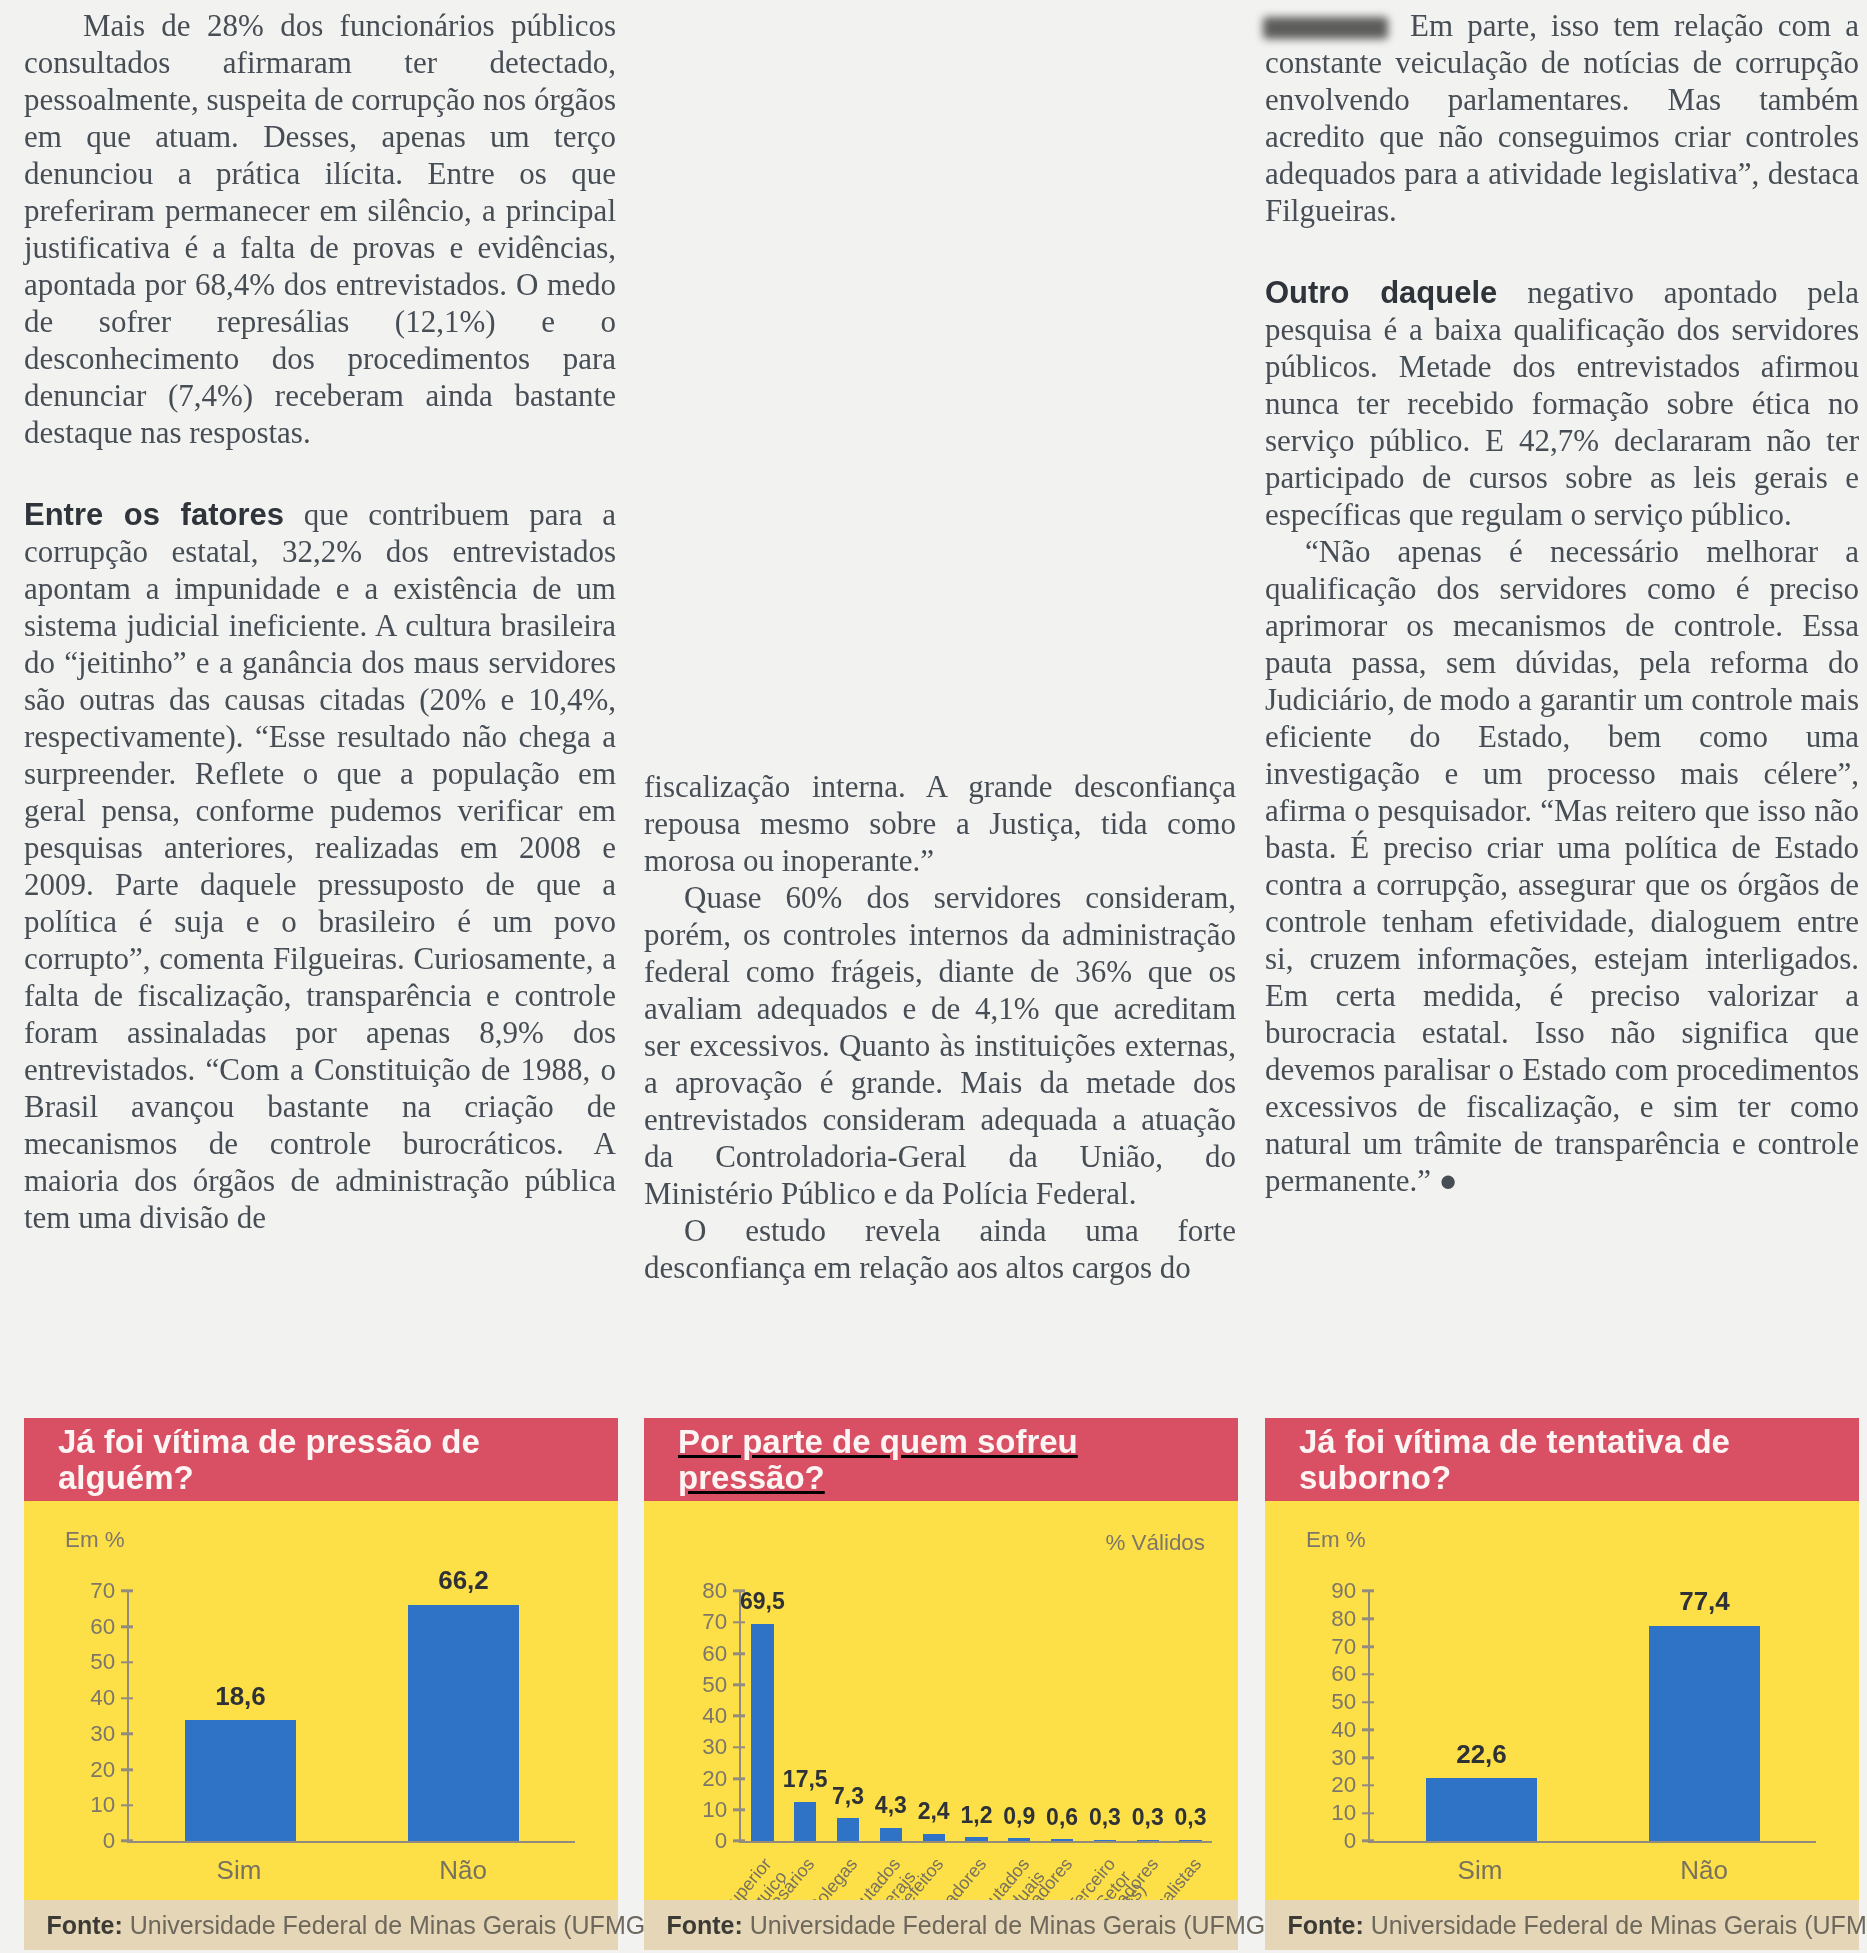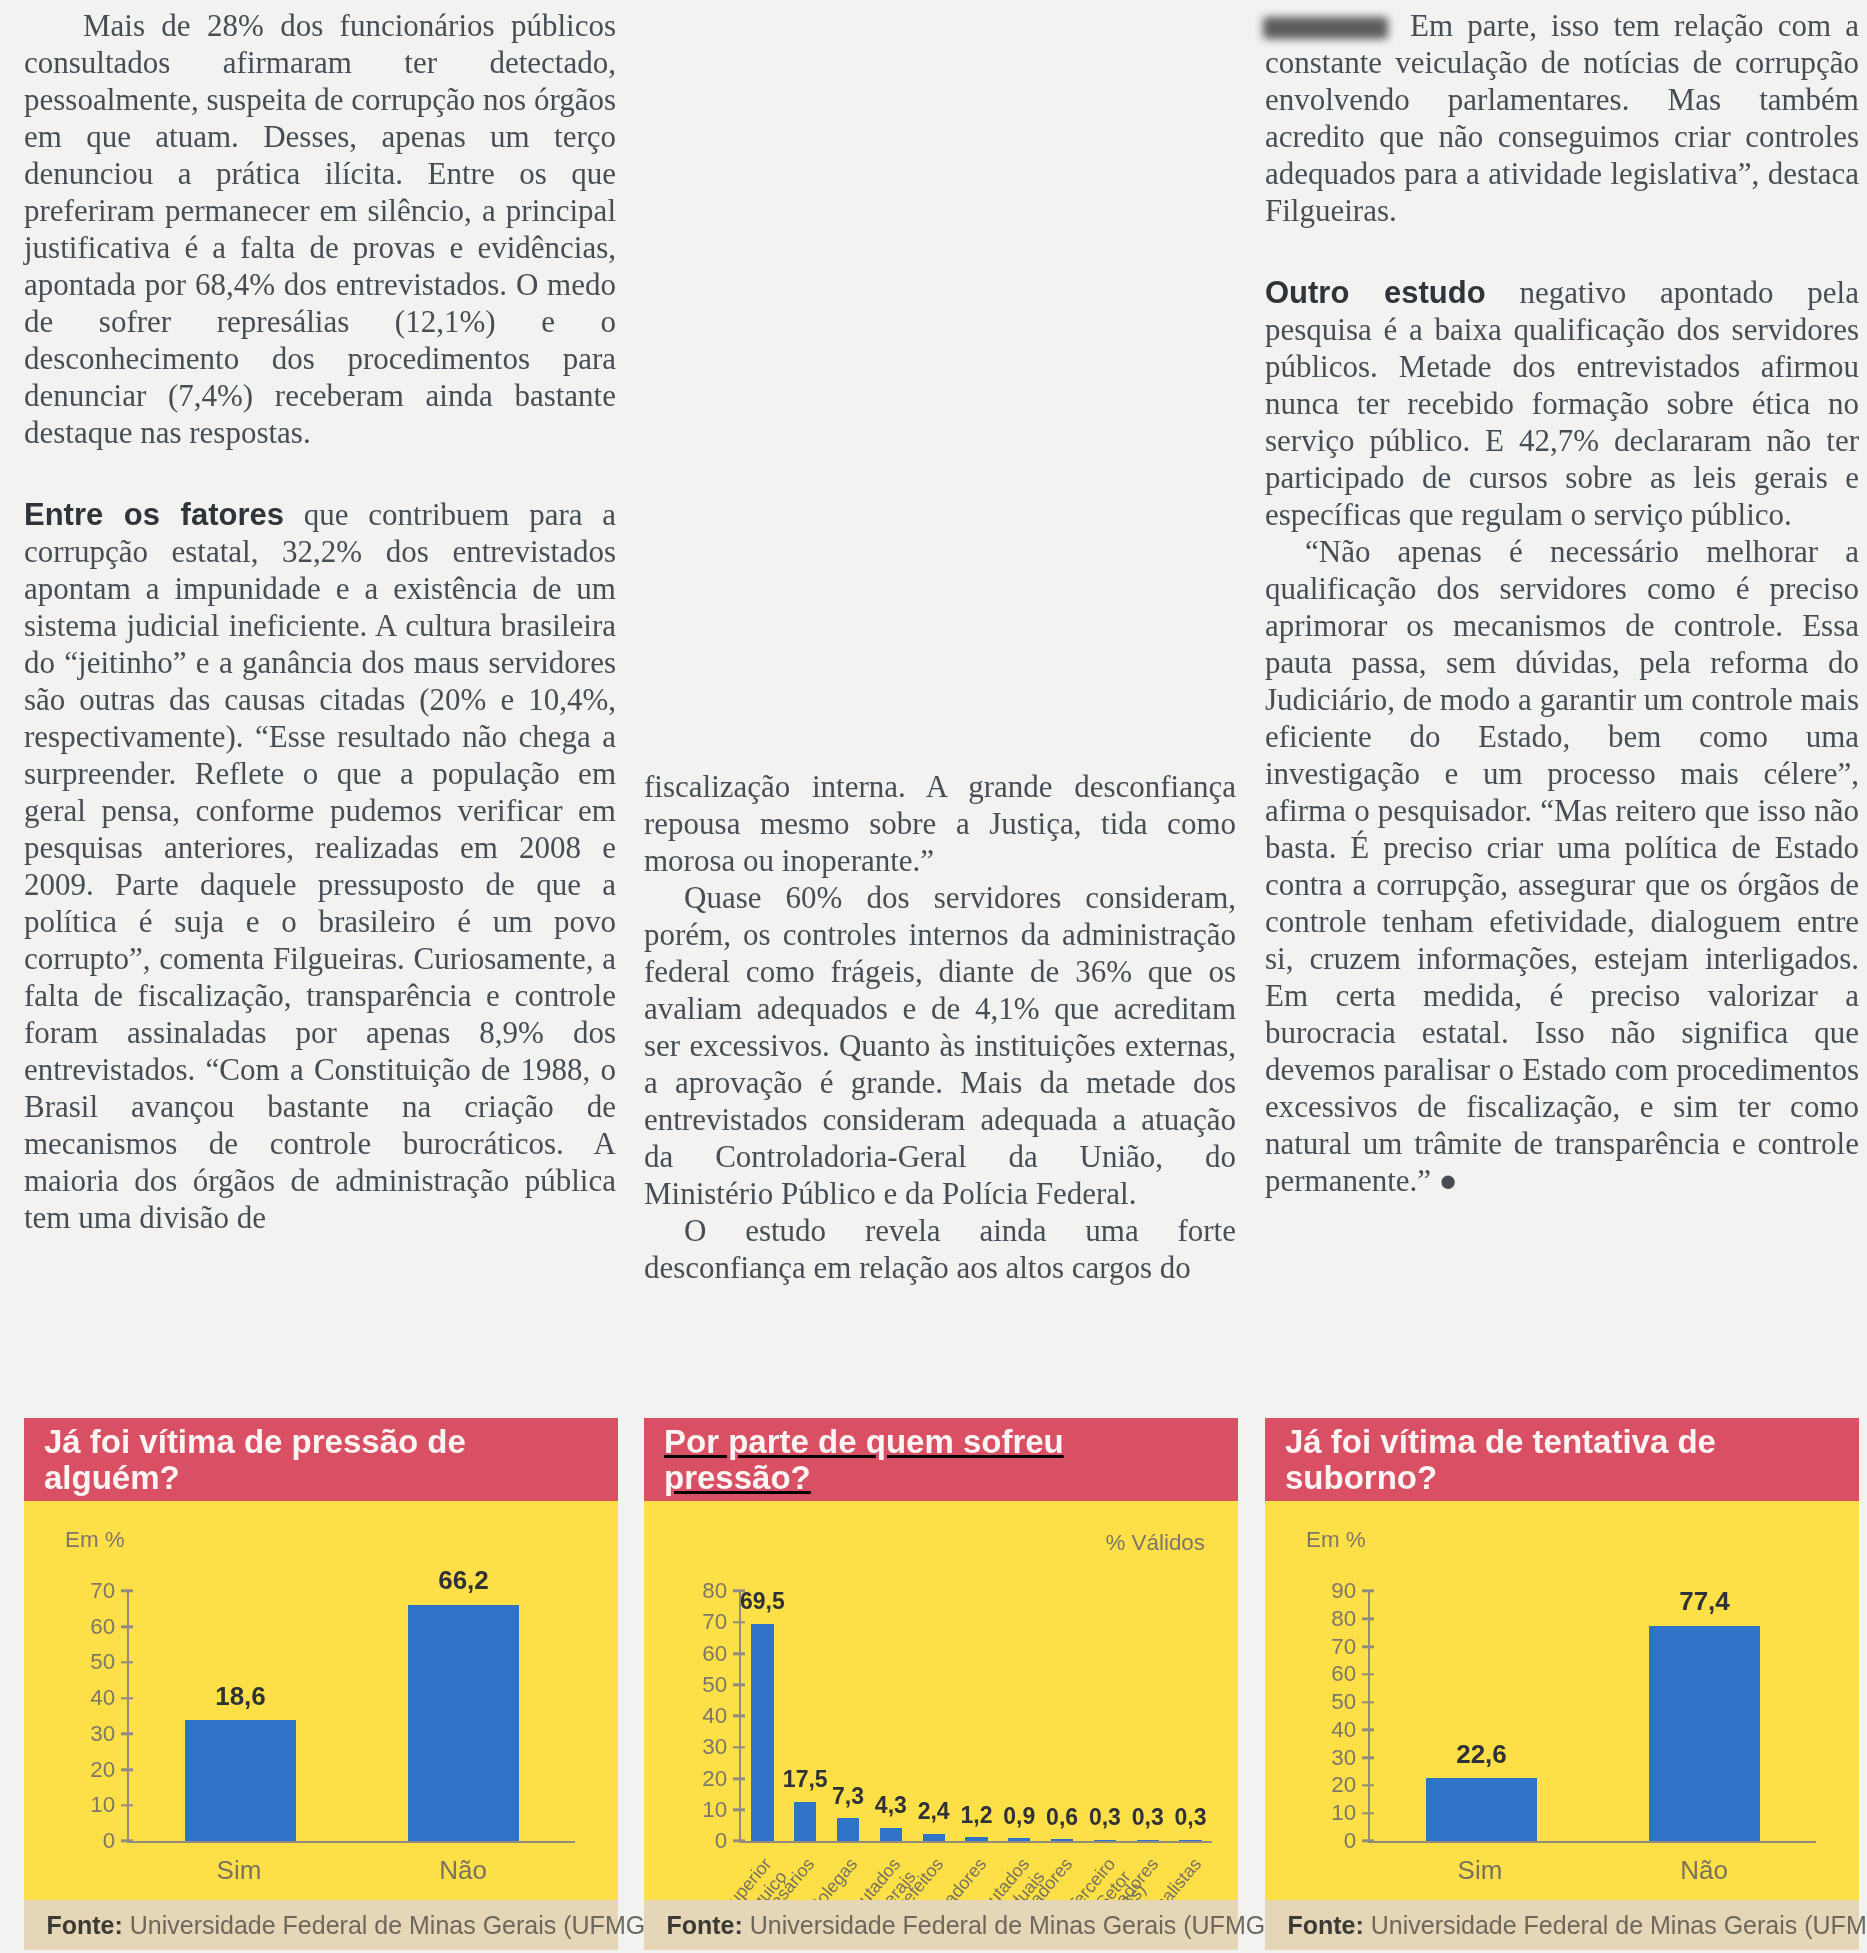--- a/index.html
+++ b/index.html
@@ -12,21 +12,21 @@
   .lead-bold{font-family:"Liberation Sans",sans-serif;font-weight:700;color:#2f343a;}
   .indent-sm{text-indent:59px;}
   .indent-xs{text-indent:40px;}
   .indent-huge{text-indent:145px;}
   .para-gap{margin-top:45px !important;}
   .scan-artifact{position:absolute;background:#1d1d1d;opacity:.7;filter:blur(4.3px);border-radius:3.4px;}
 
   
   .chart-card{position:absolute;top:1418px;width:594px;height:532px;}
   .chart-title-bar{height:83px;background:#d94f63;color:#fdf5f4;display:flex;align-items:center;
-    padding:0 20px;box-sizing:border-box;font-family:"Liberation Sans",sans-serif;
+    padding:0 34px;box-sizing:border-box;font-family:"Liberation Sans",sans-serif;
     font-weight:700;font-size:33px;line-height:36px;}
   .chart-body{position:relative;height:449px;background:#fde047;}
   .unit-label{position:absolute;font-family:"Liberation Sans",sans-serif;font-size:22.4px;color:#7d766a;}
   .unit-left{top:26px;left:41px;}
   .unit-right{top:29px;right:33px;}
   .plot{position:absolute;top:90px;left:103px;right:43px;height:250px;
     border-left:2.6px solid #938b7e;border-bottom:2.6px solid #938b7e;}
   .many-bars .plot{left:95px;right:26px;}
   .tick-label{position:absolute;right:calc(100% + 13.8px);transform:translateY(50%);
     font-family:"Liberation Sans",sans-serif;font-size:22.4px;color:#7d766a;}
@@ -61,21 +61,21 @@
   </div>
 
   <div class="text-col" style="left:644px;top:740px;width:592px;margin-top:28px;">
     <p>fiscalização interna. A grande desconfiança repousa mesmo sobre a Justiça, tida como morosa ou inoperante.”</p>
     <p class="indent-xs">Quase 60% dos servidores consideram, porém, os controles internos da administração federal como frágeis, diante de 36% que os avaliam adequados e de 4,1% que acreditam ser excessivos. Quanto às instituições externas, a aprovação é grande. Mais da metade dos entrevistados consideram adequada a atuação da Controladoria-Geral da União, do Ministério Público e da Polícia Federal.</p>
     <p class="indent-xs">O estudo revela ainda uma forte desconfiança em relação aos altos cargos do</p>
   </div>
 
   <div class="text-col" style="left:1265px;top:6.9px;width:594px;">
     <p class="indent-huge">Em parte, isso tem relação com a constante veiculação de notícias de corrupção envolvendo parlamentares. Mas também acredito que não conseguimos criar controles adequados para a atividade legislativa”, destaca Filgueiras.</p>
-    <p class="para-gap"><span class="lead-bold">Outro estudo</span><span> negativo apontado pela pesquisa é a baixa qualificação dos servidores públicos. Metade dos entrevistados afirmou nunca ter recebido formação sobre ética no serviço público. E 42,7% declararam não ter participado de cursos sobre as leis gerais e específicas que regulam o serviço público.</span></p>
+    <p class="para-gap"><span class="lead-bold">Outro daquele</span><span> negativo apontado pela pesquisa é a baixa qualificação dos servidores públicos. Metade dos entrevistados afirmou nunca ter recebido formação sobre ética no serviço público. E 42,7% declararam não ter participado de cursos sobre as leis gerais e específicas que regulam o serviço público.</span></p>
     <p class="indent-xs">“Não apenas é necessário melhorar a qualificação dos servidores como é preciso aprimorar os mecanismos de controle. Essa pauta passa, sem dúvidas, pela reforma do Judiciário, de modo a garantir um controle mais eficiente do Estado, bem como uma investigação e um processo mais célere”, afirma o pesquisador. “Mas reitero que isso não basta. É preciso criar uma política de Estado contra a corrupção, assegurar que os órgãos de controle tenham efetividade, dialoguem entre si, cruzem informações, estejam interligados. Em certa medida, é preciso valorizar a burocracia estatal. Isso não significa que devemos paralisar o Estado com procedimentos excessivos de fiscalização, e sim ter como natural um trâmite de transparência e controle permanente.” ●</p>
   </div>
 
   <div class="scan-artifact" style="left:1263px;top:17px;width:125px;height:22.4px;"></div>
 
   <div class="chart-card two-bars" style="left:24px;">
     <div class="chart-title-bar">Já foi vítima de pressão de alguém?</div>
     <div class="chart-body">
       <div class="unit-label unit-left">Em %</div>
       <div class="plot">

